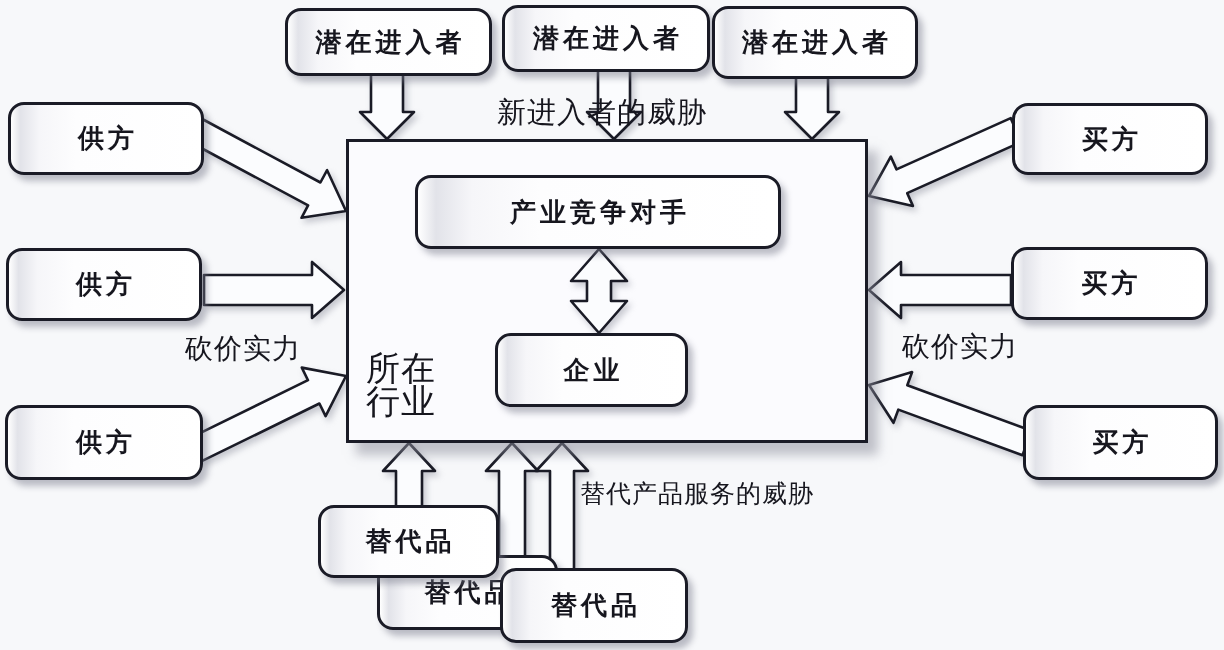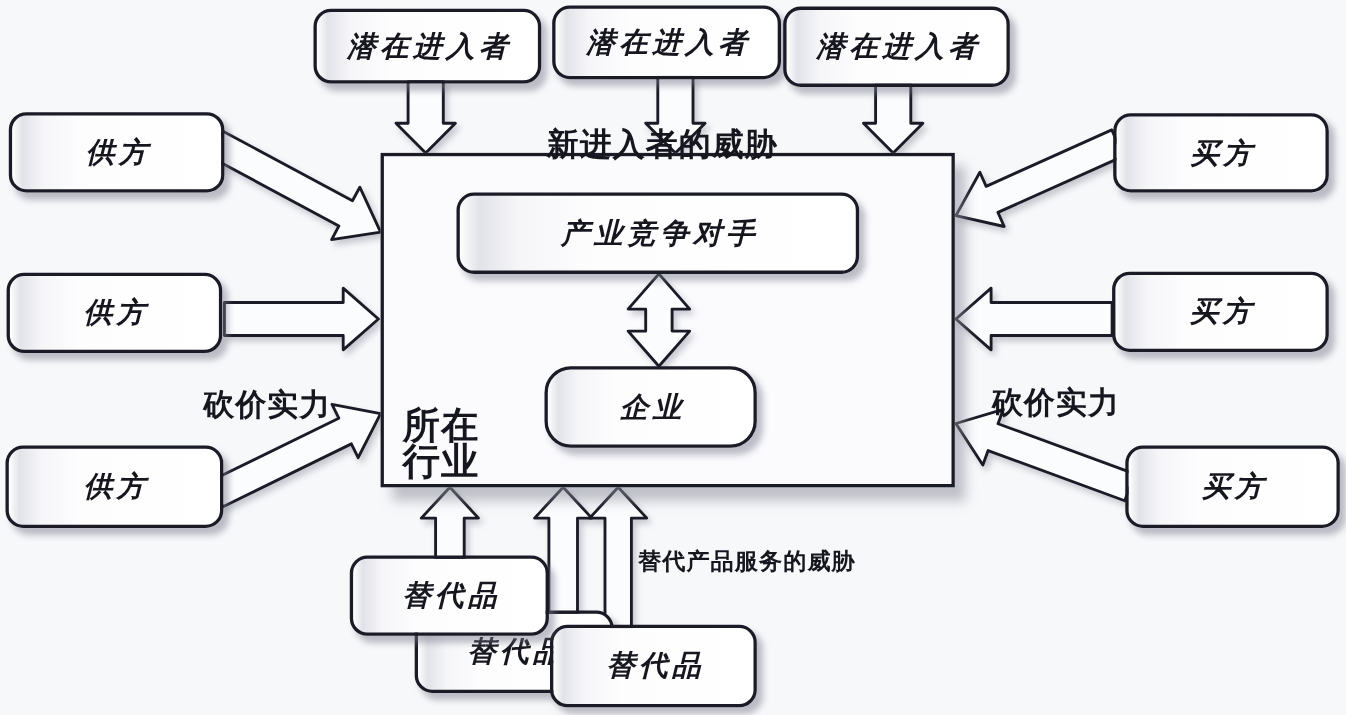--- a/index.html
+++ b/index.html
@@ -16,29 +16,28 @@
     stroke-width:2.6; stroke-linejoin:round;
   }
   .rbox {
     position:absolute; box-sizing:border-box;
     border:3px solid var(--border,#1a1b26); border-radius:16px;
     background:linear-gradient(to right,#ffffff 0%, #e2e3e9 5%, #f6f6f9 15%, #fdfdfe 34%, #ffffff 100%);
     box-shadow:5px 6px 6px rgba(120,122,138,.48);
     display:flex; align-items:center; justify-content:center;
     font-size:26px; font-weight:600; letter-spacing:4px; text-indent:4px;
     white-space:nowrap;
-    font-style:italic;
   }
   .bigbox {
     position:absolute; box-sizing:border-box;
     border:3px solid var(--border,#1a1b26);
     background:#fbfbfe;
     box-shadow:10px 12px 10px rgba(140,142,156,.52);
   }
-  .lbl { position:absolute; font-weight:700; white-space:nowrap; letter-spacing:1px;margin-top:19px; }
+  .lbl { position:absolute; font-weight:400; white-space:nowrap; letter-spacing:1px; }
 </style>
 </head>
 <body>
 
 <div class="stage" style="--bg: #f7f8fa; --border: #1a1b26; --arrowfill: #fbfcfe; --text: #16161e;">
 
   <svg id="layer0" class="layer" width="1224" height="650">
       <polygon points="371.0,74.0 371.0,112.0 360.0,112.0 387.0,139.0 414.0,112.0 403.0,112.0 403.0,74.0"></polygon>
       <polygon points="598.0,70.0 598.0,112.0 587.0,112.0 614.0,139.0 641.0,112.0 630.0,112.0 630.0,70.0"></polygon>
       <polygon points="796.0,77.0 796.0,112.0 785.0,112.0 812.0,139.0 839.0,112.0 828.0,112.0 828.0,77.0"></polygon>
@@ -55,21 +54,21 @@
 
   <div class="bigbox" style="left:346px; top:139px; width:522px; height:304px;"></div>
 
   <svg id="layer1" class="layer" width="1224" height="650">
     <polygon points="599,249 627,281 611,281 611,301 627,301 599,333 571,301 587,301 587,281 571,281"></polygon>
   </svg>
 
   <div class="rbox" style="left:415px; top:175px; width:366px; height:74px;justify-content:center;">
     <span>产业竞争对手</span>
   </div>
-  <div class="rbox" style="left:495px; top:333px; width:193px; height:74px;border-radius:24px;">
+  <div class="rbox" style="left:495px; top:333px; width:193px; height:74px;">
     <span>企业</span>
   </div>
   <div class="lbl" style="left:366px; top:352px; font-size:34px; line-height:33px;">
     <div>所在</div>
     <div>行业</div>
   </div>
 
   <div class="rbox" style="left:285px; top:8px; width:207px; height:68px;">
     <span>潜在进入者</span>
   </div>
@@ -106,15 +105,15 @@
   <div class="rbox" style="left:500px; top:568px; width:188px; height:75px;">
     <span>替代品</span>
   </div>
   <div class="rbox" style="left:318px; top:505px; width:181px; height:73px;">
     <span>替代品</span>
   </div>
 
   <div class="lbl" style="left:497px; top:93px; font-size:29px;">新进入者的威胁</div>
   <div class="lbl" style="left:185px; top:330px; font-size:28px;">砍价实力</div>
   <div class="lbl" style="left:902px; top:328px; font-size:28px;">砍价实力</div>
-  <div class="lbl" style="left:580px; top:477px; font-size:21px;text-align:right;">替代产品服务的威胁</div>
+  <div class="lbl" style="left:580px; top:477px; font-size:25px;text-align:right;">替代产品服务的威胁</div>
 
 </div>
 
 </body></html>

